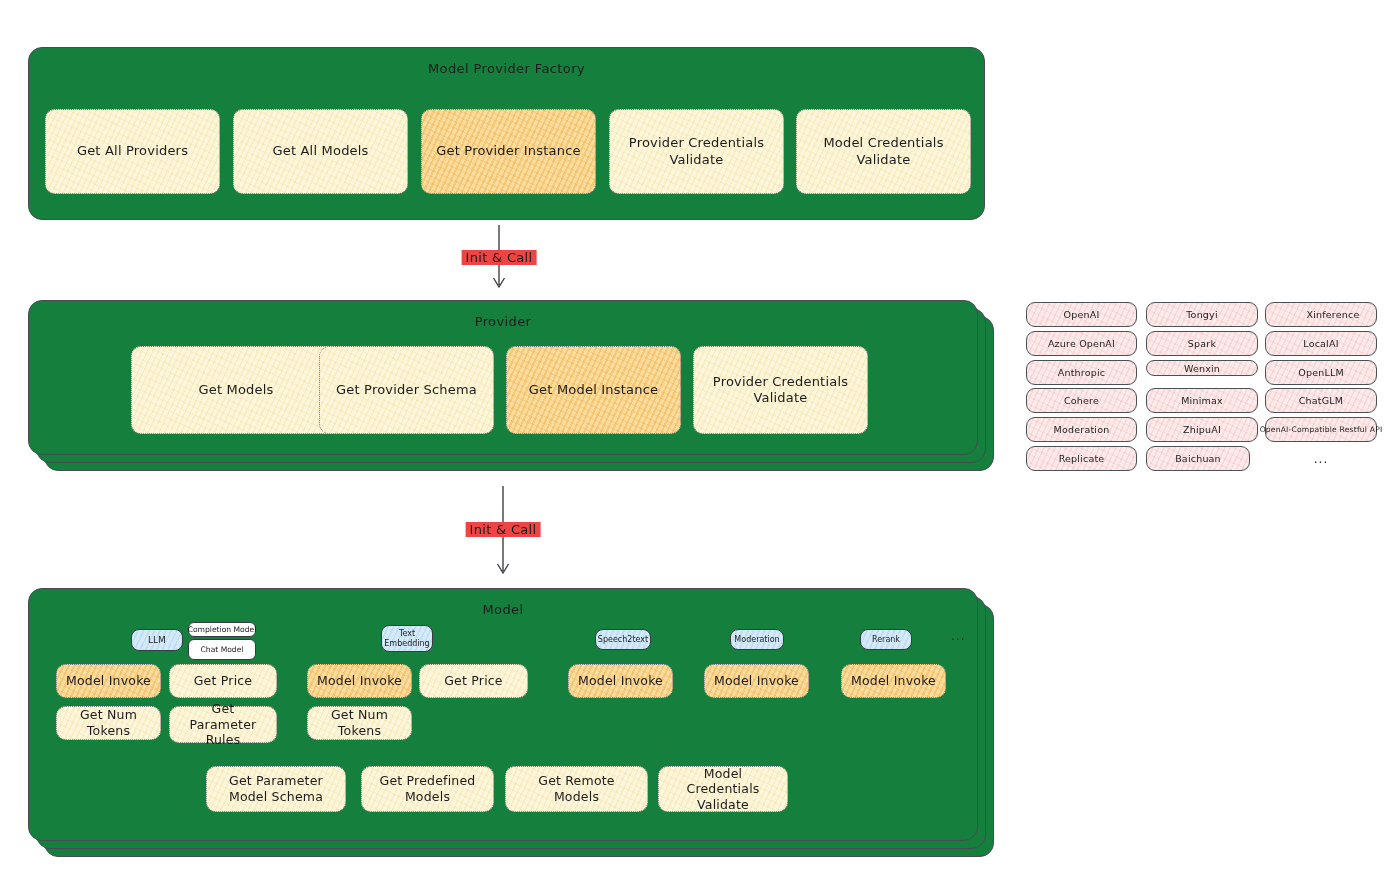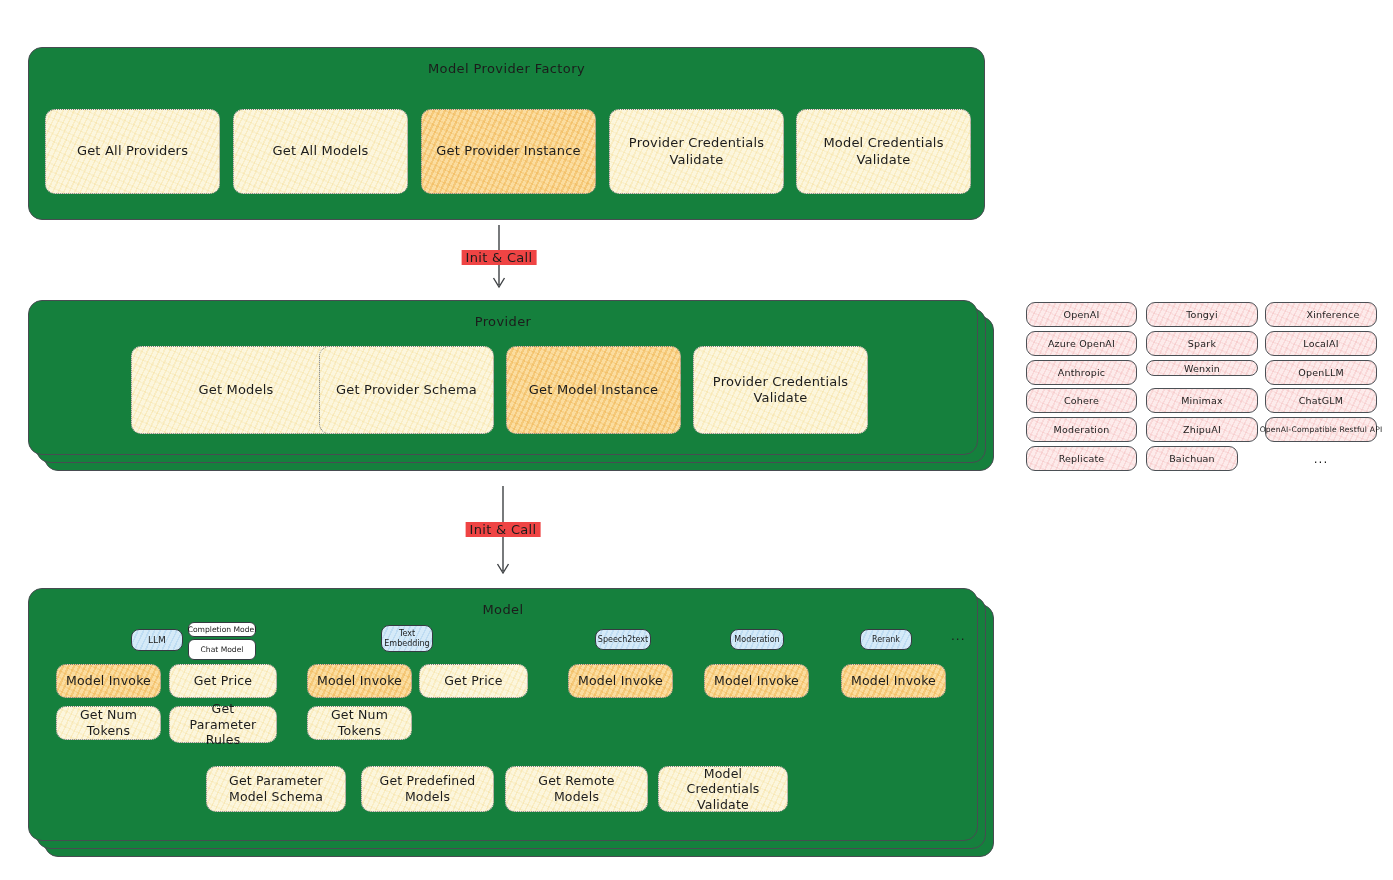--- a/index.html
+++ b/index.html
@@ -118,21 +118,21 @@
       <div class="box-pink" style="left: 0px; top: 29px; width: 111px; height: 25px;">Azure OpenAI</div>
       <div class="box-pink" style="left: 0px; top: 58px; width: 111px; height: 25px;">Anthropic</div>
       <div class="box-pink" style="left: 0px; top: 86px; width: 111px; height: 25px;">Cohere</div>
       <div class="box-pink" style="left: 0px; top: 115px; width: 111px; height: 25px;">Moderation</div>
       <div class="box-pink" style="left: 0px; top: 144px; width: 111px; height: 25px;">Replicate</div>
       <div class="box-pink" style="left: 120px; top: 0px; width: 112px; height: 25px;">Tongyi</div>
       <div class="box-pink" style="left: 120px; top: 29px; width: 112px; height: 25px;">Spark</div>
       <div class="box-pink" style="left: 120px; top: 58px; width: 112px; height: 16px;">Wenxin</div>
       <div class="box-pink" style="left: 120px; top: 86px; width: 112px; height: 25px;">Minimax</div>
       <div class="box-pink" style="left: 120px; top: 115px; width: 112px; height: 25px;">ZhipuAI</div>
-      <div class="box-pink" style="left: 120px; top: 144px; width: 92px; height: 25px;">Baichuan</div>
+      <div class="box-pink" style="left: 120px; top: 144px; width: 104px; height: 25px;">Baichuan</div>
       <div class="box-pink" style="left: 239px; top: 0px; width: 112px; height: 25px; padding-left: 27px;">Xinference</div>
       <div class="box-pink" style="left: 239px; top: 29px; width: 112px; height: 25px;">LocalAI</div>
       <div class="box-pink" style="left: 239px; top: 58px; width: 112px; height: 25px;">OpenLLM</div>
       <div class="box-pink" style="left: 239px; top: 86px; width: 112px; height: 25px;">ChatGLM</div>
       <div class="box-pink small" style="left: 239px; top: 115px; width: 112px; height: 25px;">OpenAI-Compatible Restful API</div>
       <div class="grid-more" style="left: 239px; top: 144px; width: 112px; height: 25px;">...</div>
     </div>
 
   <svg class="abs" style="left:494px;top:485px" width="18" height="95">
     <path d="M9 1 V86 M3.5 79 L9 88 L14.5 79" stroke="#3f4245" fill="none" stroke-width="1.4"></path>

